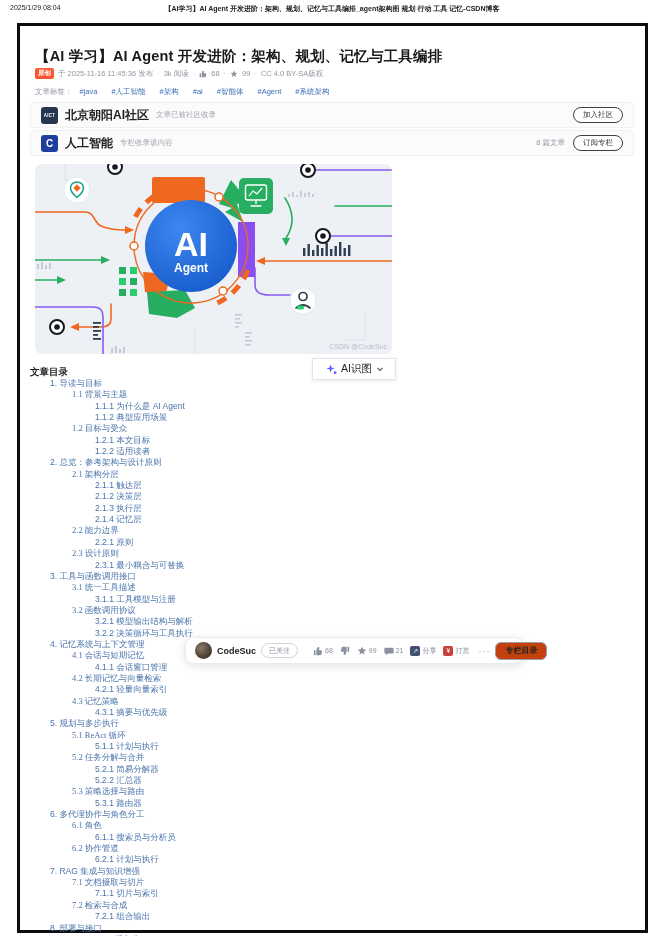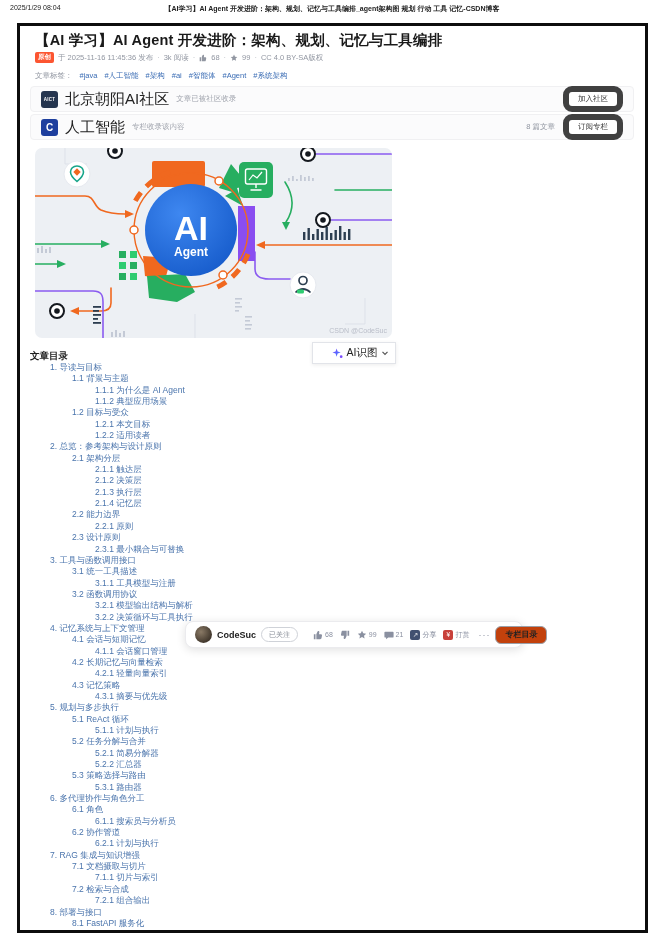--- a/index.html
+++ b/index.html
@@ -9,60 +9,60 @@
     background:#fff; font-family:"Liberation Sans","DejaVu Sans",sans-serif;
   }
   
   .print-dt { position:absolute; left:10px; top:4px; font-size:7px; color:#222; }
   .print-title { position:absolute; left:0; right:0; top:4px; text-align:center; font-size:7px; color:#222; font-weight:bold; }
   
   .frame {
     position:absolute; left:17px; right:16px; top:23px; bottom:3px;
     border:3px solid #0d0d0d; background:#fff;
   }
-  .frame > * { position:absolute; }
+  .frame > * { position:absolute;margin-top:16px; }
   .art-title { left:15px; top:5px; font-size:14.5px; font-weight:bold; color:#1a1a1a; letter-spacing:.2px; }
   .meta-row { left:15px; top:26px; display:flex; align-items:center; gap:4px; font-size:7.5px; color:#9196a1; }
   .badge { background:#fc5531; color:#fff; font-size:6.5px; padding:1px 3px; border-radius:2px; font-weight:bold; }
   .meta-sep { color:#c2c6cc; }
   .meta-ic { width:8px; height:8px; fill:#9196a1; }
   .tags-row { left:15px; top:45px; display:flex; align-items:center; gap:7px; font-size:7.5px; color:#9196a1; }
   .tag { color:#3a6cb4; cursor:pointer; }
   .card {
     left:10px; width:604px; height:26px; background:#fbfbfc; border:1px solid #f0f0f2;
     border-radius:4px; display:flex; align-items:center; padding:0 10px; gap:7px;
   }
   .card.c1 { top:60px; } .card.c2 { top:88px; }
   .sq-avatar { width:17px; height:17px; border-radius:3px; color:#fff; display:flex; align-items:center; justify-content:center; flex:none; }
   .sq-avatar.aict { background:#25354f; font-size:4.5px; font-weight:bold; letter-spacing:.2px; }
   .sq-avatar.col { background:#1e3f9e; font-size:10px; font-weight:bold; }
-  .card-name { font-size:15px; font-weight:normal; color:#222; }
+  .card-name { font-size:12px; font-weight:bold; color:#222; }
   .card-desc { font-size:7.5px; color:#a0a4ad; }
   .card-right { margin-left:auto; display:flex; align-items:center; gap:8px; }
   .pill-btn {
-    border:6px solid #404040; border-radius:9px; background:#fff; font-size:7.5px;
+    border:1px solid #404040; border-radius:9px; background:#fff; font-size:7.5px;
     color:#333; padding:2px 9px; cursor:pointer; white-space:nowrap;
   }
   .count-txt { font-size:7.5px; color:#9196a1; }
   
   .hero { left:15px; top:122px; width:357px; height:190px; background:#edf0f4; overflow:hidden;border-radius:7px; }
   .hero svg { display:block; }
   .watermark { position:absolute; right:5px; bottom:4px; font-size:7px; color:#b9bdc8; }
   
   .toc-heading { left:10px; top:324px; font-size:9.5px; font-weight:bold; color:#1f1f1f; }
   .ai-btn {
     left:292px; top:316px; width:84px; height:22px; background:#fff; border:1px solid #e2e4e9;
     border-radius:0; box-shadow:0 1px 4px rgba(0,0,0,.08); display:flex; align-items:center;
-    justify-content:center; gap:4px; cursor:pointer; font-size:10.5px; color:#1f1f1f;padding-left:13px;
+    gap:4px; cursor:pointer; font-size:10.5px; color:#1f1f1f;padding-left:13px;
   }
   .toc-list { left:10px; top:336px; width:380px; }
   .toc-item { height:11.35px; line-height:11.35px; font-size:8.5px; color:#4a74ac; cursor:pointer;
     white-space:nowrap; overflow:hidden; }
   .toc-item.lvl1 { padding-left:20px; }
-  .toc-item.lvl2 { padding-left:42px; }
+  .toc-item.lvl2 { padding-left:42px;font-family:Liberation Serif, serif; }
   .toc-item.lvl3 { padding-left:65px; }
   
   .float-bar {
     left:165px; top:595px; width:338px; height:27px; background:#fff; border:1px solid #ebebee;
     border-radius:8px; box-shadow:0 2px 10px rgba(0,0,0,.12); display:flex; align-items:center;
     padding:0 9px; gap:5px; z-index:5;
   }
   .tb-avatar { width:17px; height:17px; border-radius:50%; flex:none;
     background:radial-gradient(circle at 35% 35%, #8a7a66, #43392e 70%); cursor:pointer; }
   .tb-name { font-size:9px; font-weight:bold; color:#222; cursor:pointer; }
@@ -104,21 +104,21 @@
       <svg class="meta-ic" viewBox="0 0 12 12">
           <path d="M6,.8 7.5,4 11,4.4 8.4,6.8 9.1,10.3 6,8.5 2.9,10.3 3.6,6.8 1,4.4 4.5,4z"></path>
         </svg>
       <span>99</span>
       <span class="meta-sep">·</span>
       <span>CC 4.0 BY-SA版权</span>
     </div>
 
     <div class="tags-row">
       <span>文章标签：</span>
-      <span style="display:flex;gap:7px">
+      <span style="display:flex;gap:14px">
 
       <span class="tag">#java</span>
           <span class="tag">#人工智能</span>
           <span class="tag">#架构</span>
           <span class="tag">#ai</span>
           <span class="tag">#智能体</span>
           <span class="tag">#Agent</span>
           <span class="tag">#系统架构</span>
         </span>
     </div>

